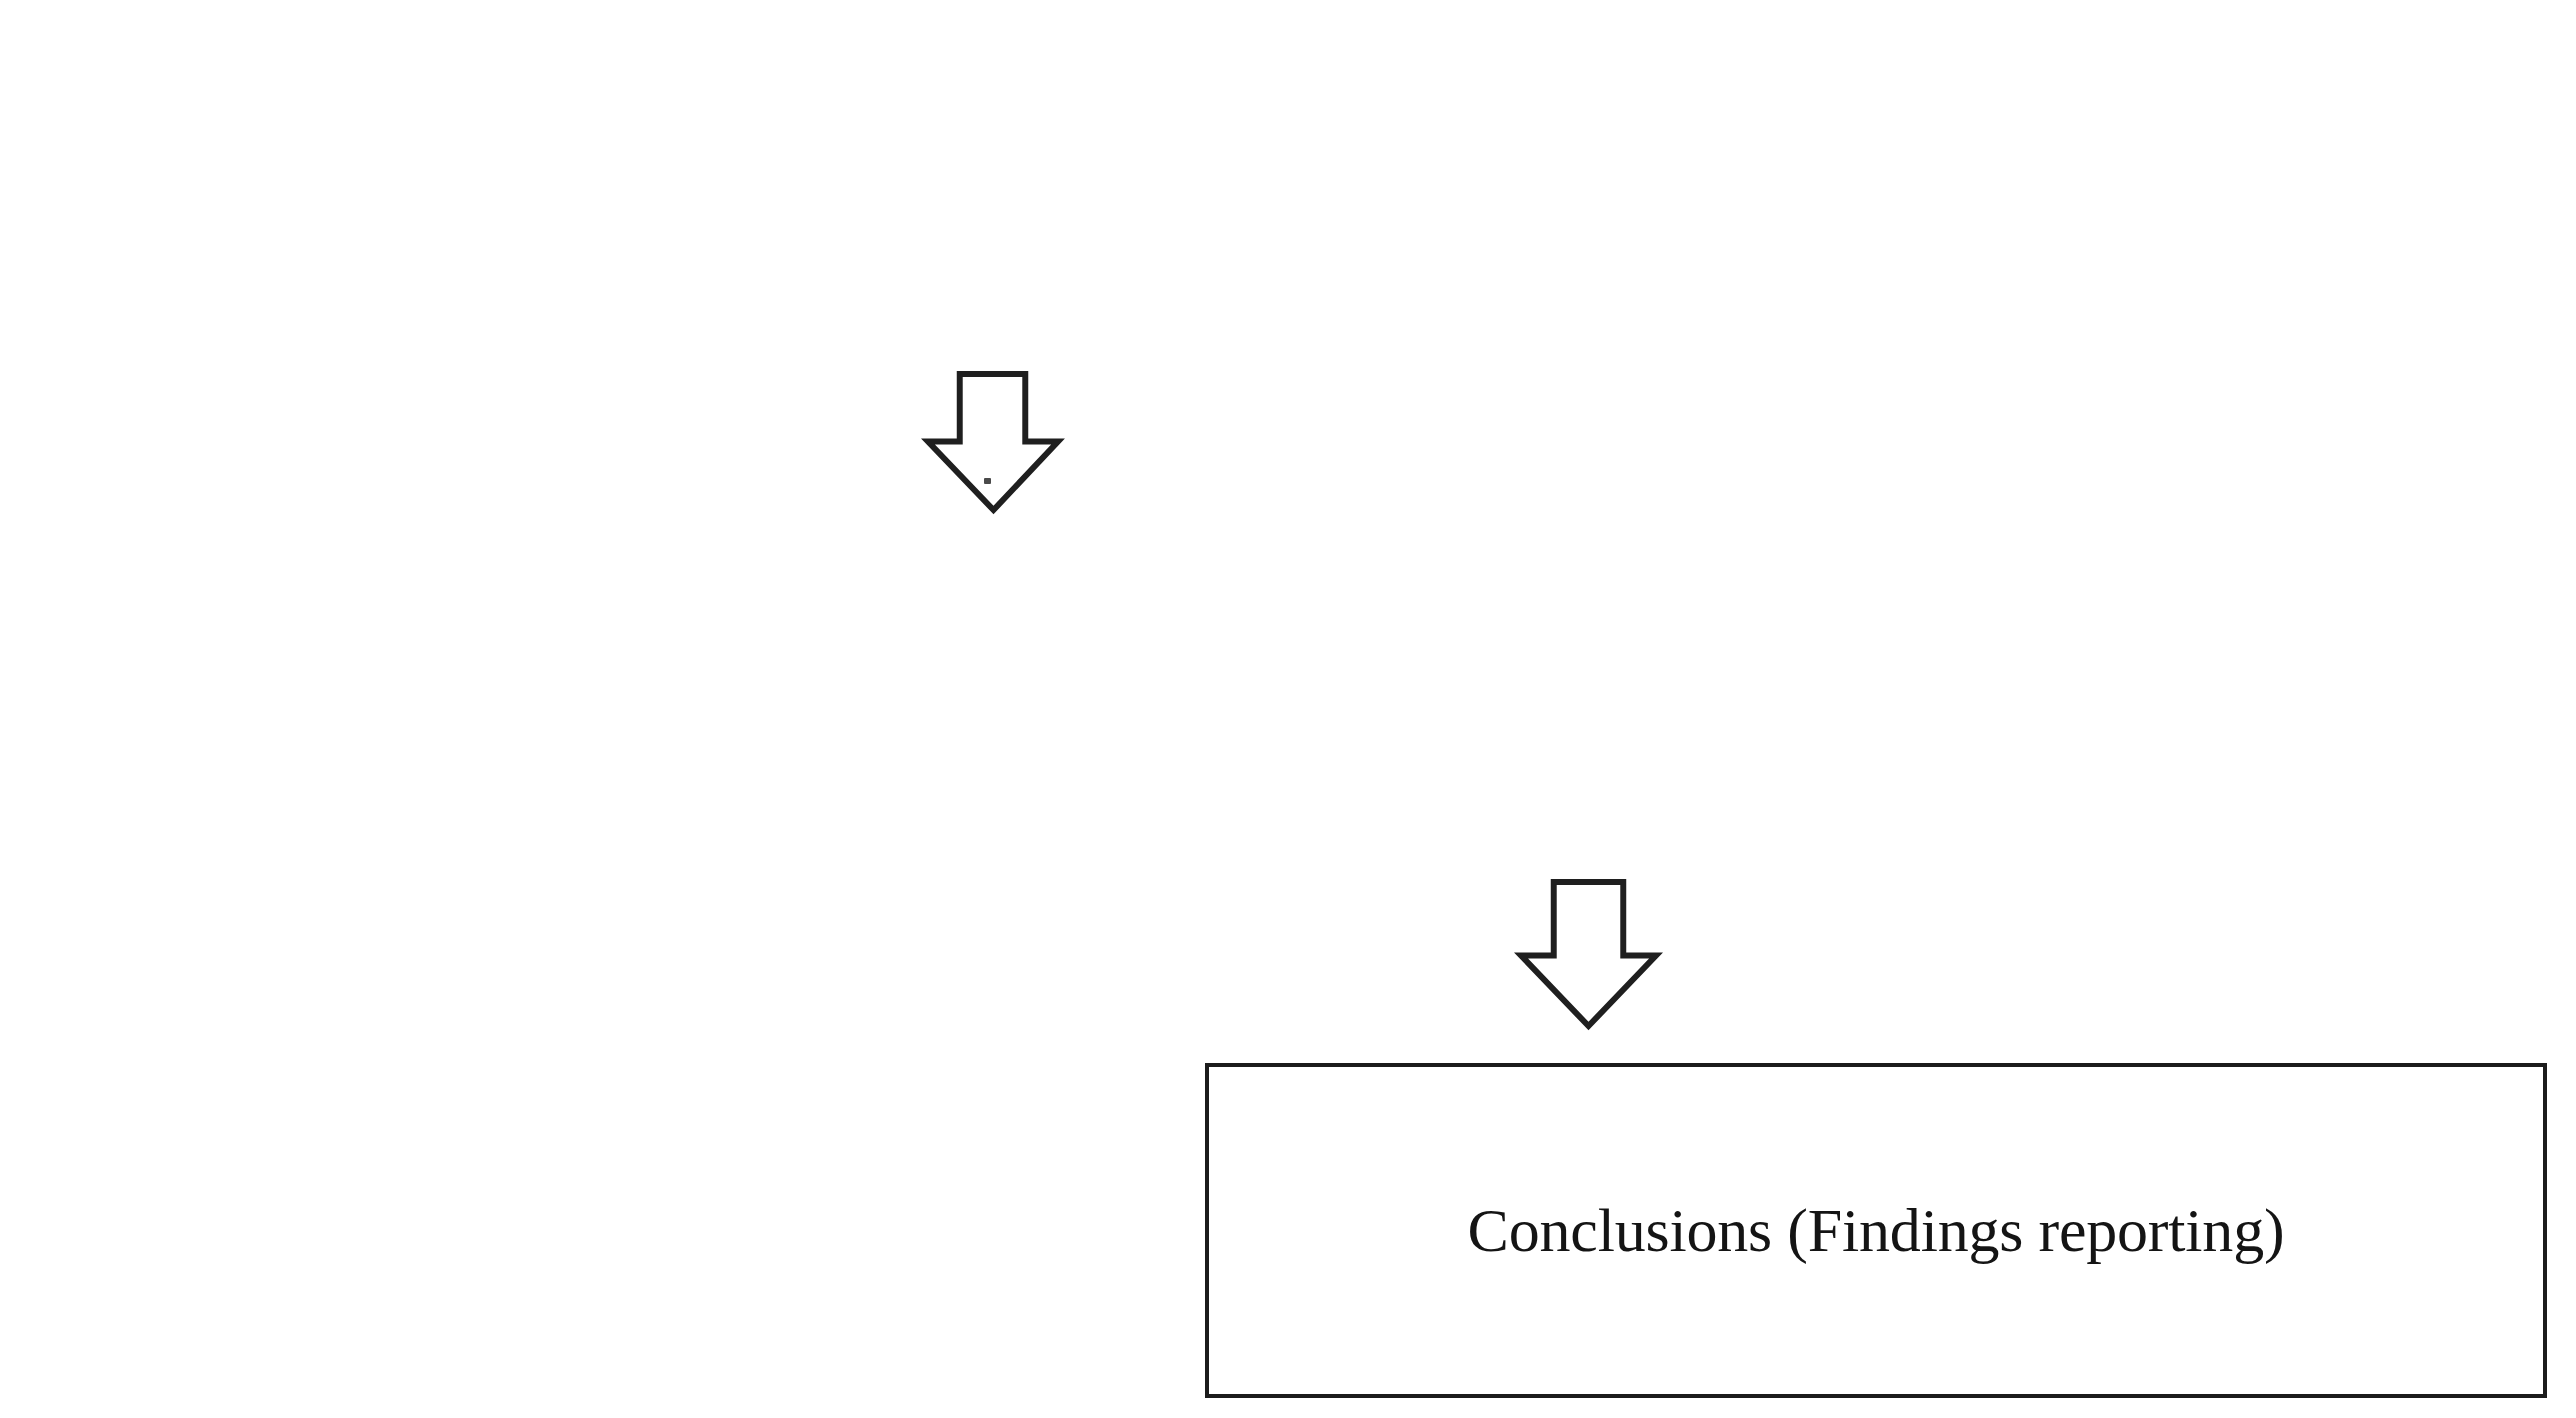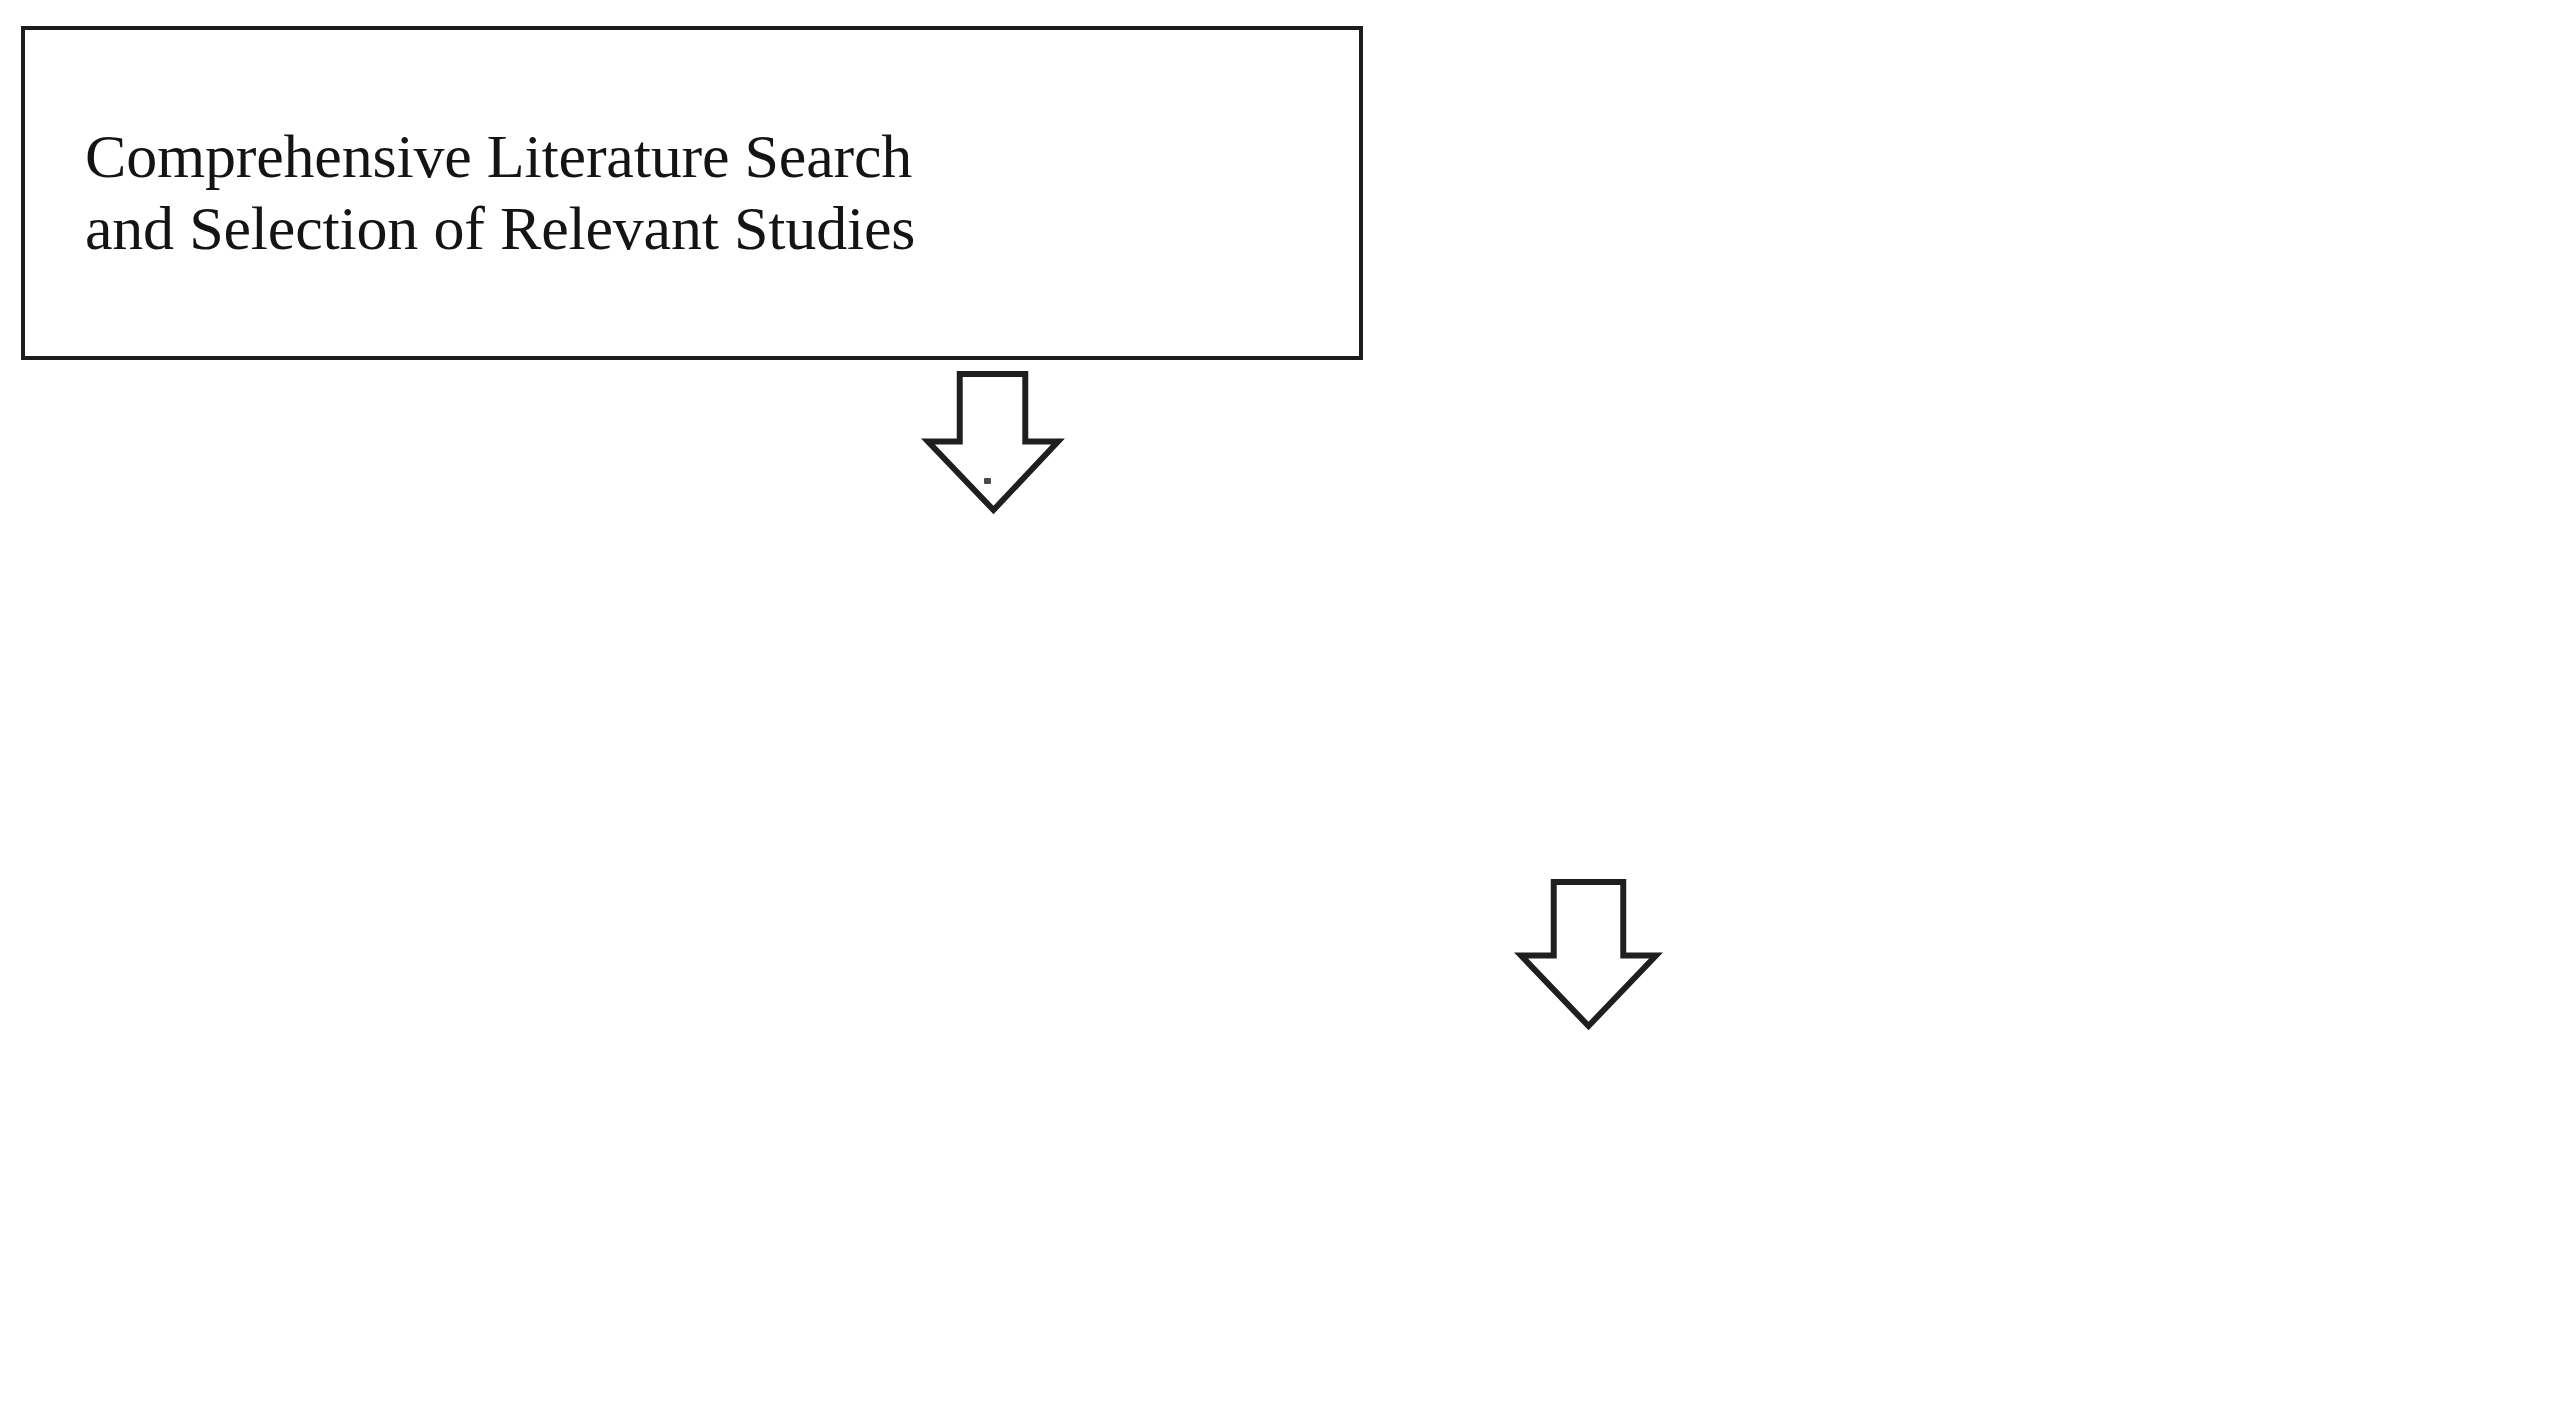--- a/index.html
+++ b/index.html
@@ -60,34 +60,33 @@
     height: 6px;
     background: #4a4a4a;
     border-radius: 1px;
   }
 </style>
 </head>
 <body>
 
 <div id="canvas">
 
-  <div class="node-box align-left" style="left:21px; top:26px; width:1342px; height:334px;">
-    <div class="node-label left">Comprehensive Literature Search
-and  Selection of Relevant Studies</div>
-  </div>
 
   <div class="arrow" style="left:924px; top:370px; width:139px; height:145px;">
     <svg width="139" height="145" viewBox="0 0 140 146" xmlns="http://www.w3.org/2000/svg">
       <polygon points="36,4 102,4 102,72 135,72 70,141 4,72 36,72" fill="#ffffff" stroke="#1f1f1f" stroke-width="6" stroke-linejoin="miter" stroke-miterlimit="10"></polygon>
     </svg>
   </div>
   <div class="speck" style="left:984px; top:478px;"></div>
 
 
   <div class="arrow" style="left:1517px; top:878px; width:143px; height:152px;">
     <svg width="143" height="152" viewBox="0 0 144 153" xmlns="http://www.w3.org/2000/svg">
       <polygon points="37,4 107,4 107,78 140,78 72,149 4,78 37,78" fill="#ffffff" stroke="#1f1f1f" stroke-width="6" stroke-linejoin="miter" stroke-miterlimit="10"></polygon>
     </svg>
   </div>
 
+  <div class="node-box align-center" style="left:1205px; top:1063px; width:1342px; height:335px;">
+    <div class="node-label center">Conclusions (Findings reporting)</div>
+  </div>
 
 </div>
 
 
 </body></html>

